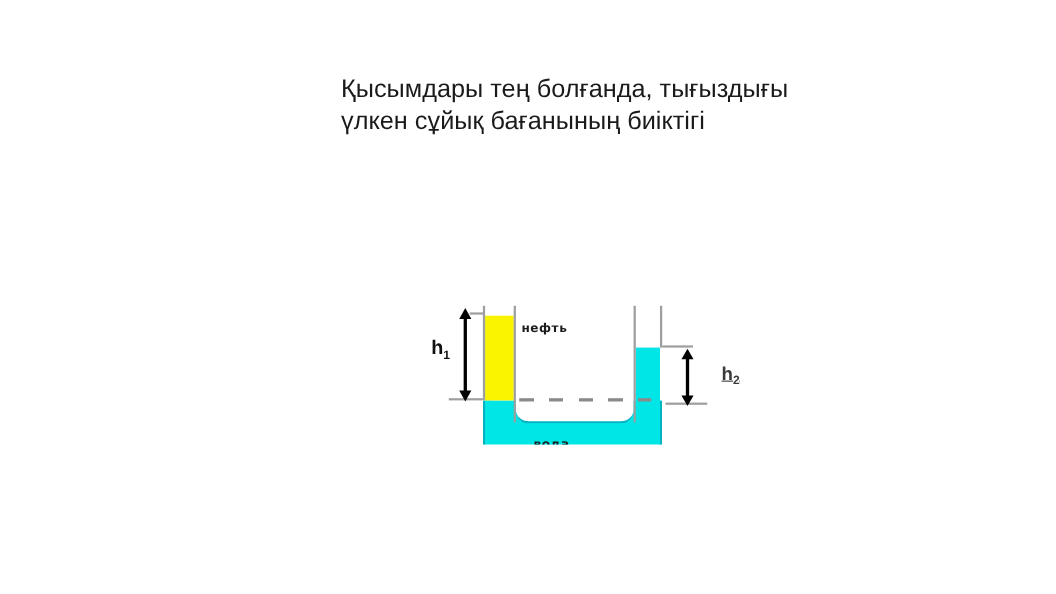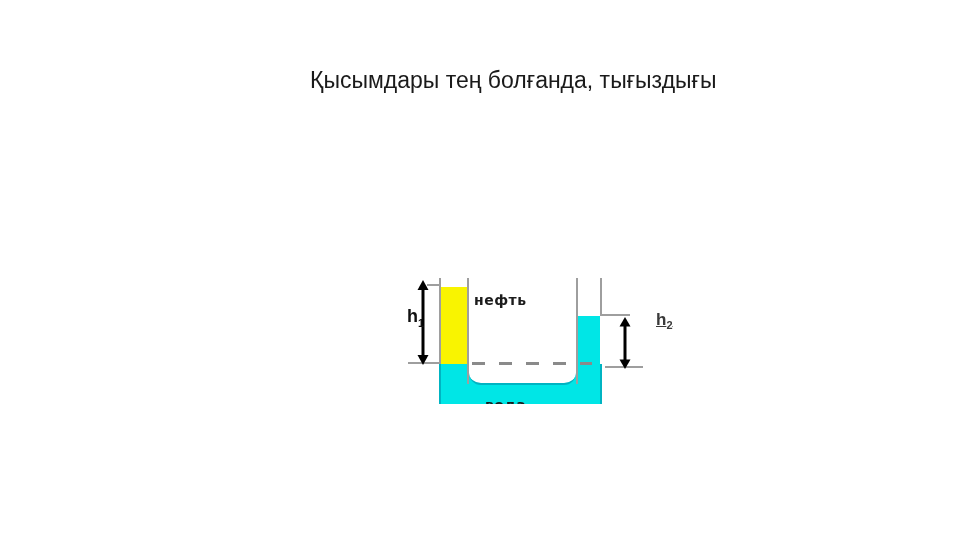--- a/index.html
+++ b/index.html
@@ -32,31 +32,32 @@
     background:repeating-linear-gradient(90deg, var(--dash,#8a8a8a) 0 13px, transparent 13px 27px);
   }
   .arrow-svg { z-index:5; }
   .hlabel {
     z-index:5; font-weight:bold; font-size:18px; color:#111;
     font-family:"Liberation Sans", sans-serif;
   }
   .hlabel sub { font-size:11px; }
   .hlabel.h2 { color:#3a3a3a; font-size:17px; }
   .liquid-label {
-    z-index:5; font-weight:bold; font-size:14px; color:#1c1c1c;
+    z-index:5; font-weight:bold; font-size:11px; color:#1c1c1c;
     letter-spacing:0.5px; font-family:"DejaVu Sans", sans-serif;
   }
 </style>
 </head>
 <body>
 
 <div class="slide">
 
   <div class="textblock">
     <div>Қысымдары тең болғанда, тығыздығы</div>
+    <div>үлкен сұйық бағанының биіктігі</div>
   </div>
 
   <div class="diagram">
 
     <div class="abs water water-block" style="left:51px; top:102px; width:163px; height:55px;"></div>
 
     <div class="abs water" style="left:190px; top:54px; width:22px; height:50px; z-index:2;"></div>
 
     <div class="abs inner-gap" style="left:81px; top:0px; width:107px; height:123px;"></div>
 
@@ -79,18 +80,18 @@
       <polygon points="8,0 2.5,10 13.5,10" fill="var(--arrow,#000)"></polygon>
       <polygon points="8,85 2.5,75 13.5,75" fill="var(--arrow,#000)"></polygon>
     </svg>
 
     <svg class="abs arrow-svg" style="left:229px; top:55px;" width="16" height="52" viewBox="0 0 16 52">
       <line x1="8" y1="5" x2="8" y2="47" stroke="var(--arrow,#000)" stroke-width="3"></line>
       <polygon points="8,0 2.5,9.5 13.5,9.5" fill="var(--arrow,#000)"></polygon>
       <polygon points="8,52 2.5,42.5 13.5,42.5" fill="var(--arrow,#000)"></polygon>
     </svg>
 
-    <div class="abs hlabel" style="left:4px; top:44px;margin-left:15px;"><span>h</span><sub>1</sub></div>
-    <div class="abs hlabel h2" style="left:268px; top:48px;text-decoration:underline;"><span>h</span><sub>2</sub></div>
+    <div class="abs hlabel" style="left:4px; top:44px;"><span>h</span><sub>1</sub></div>
+    <div class="abs hlabel h2" style="left:268px; top:68px;text-decoration:underline;"><span>h</span><sub>2</sub></div>
     <div class="abs liquid-label" style="left:86px; top:30px;">нефть</div>
     <div class="abs liquid-label" style="left:97px; top:135px;">вода</div>
   </div>
 </div>
 
 </body></html>

